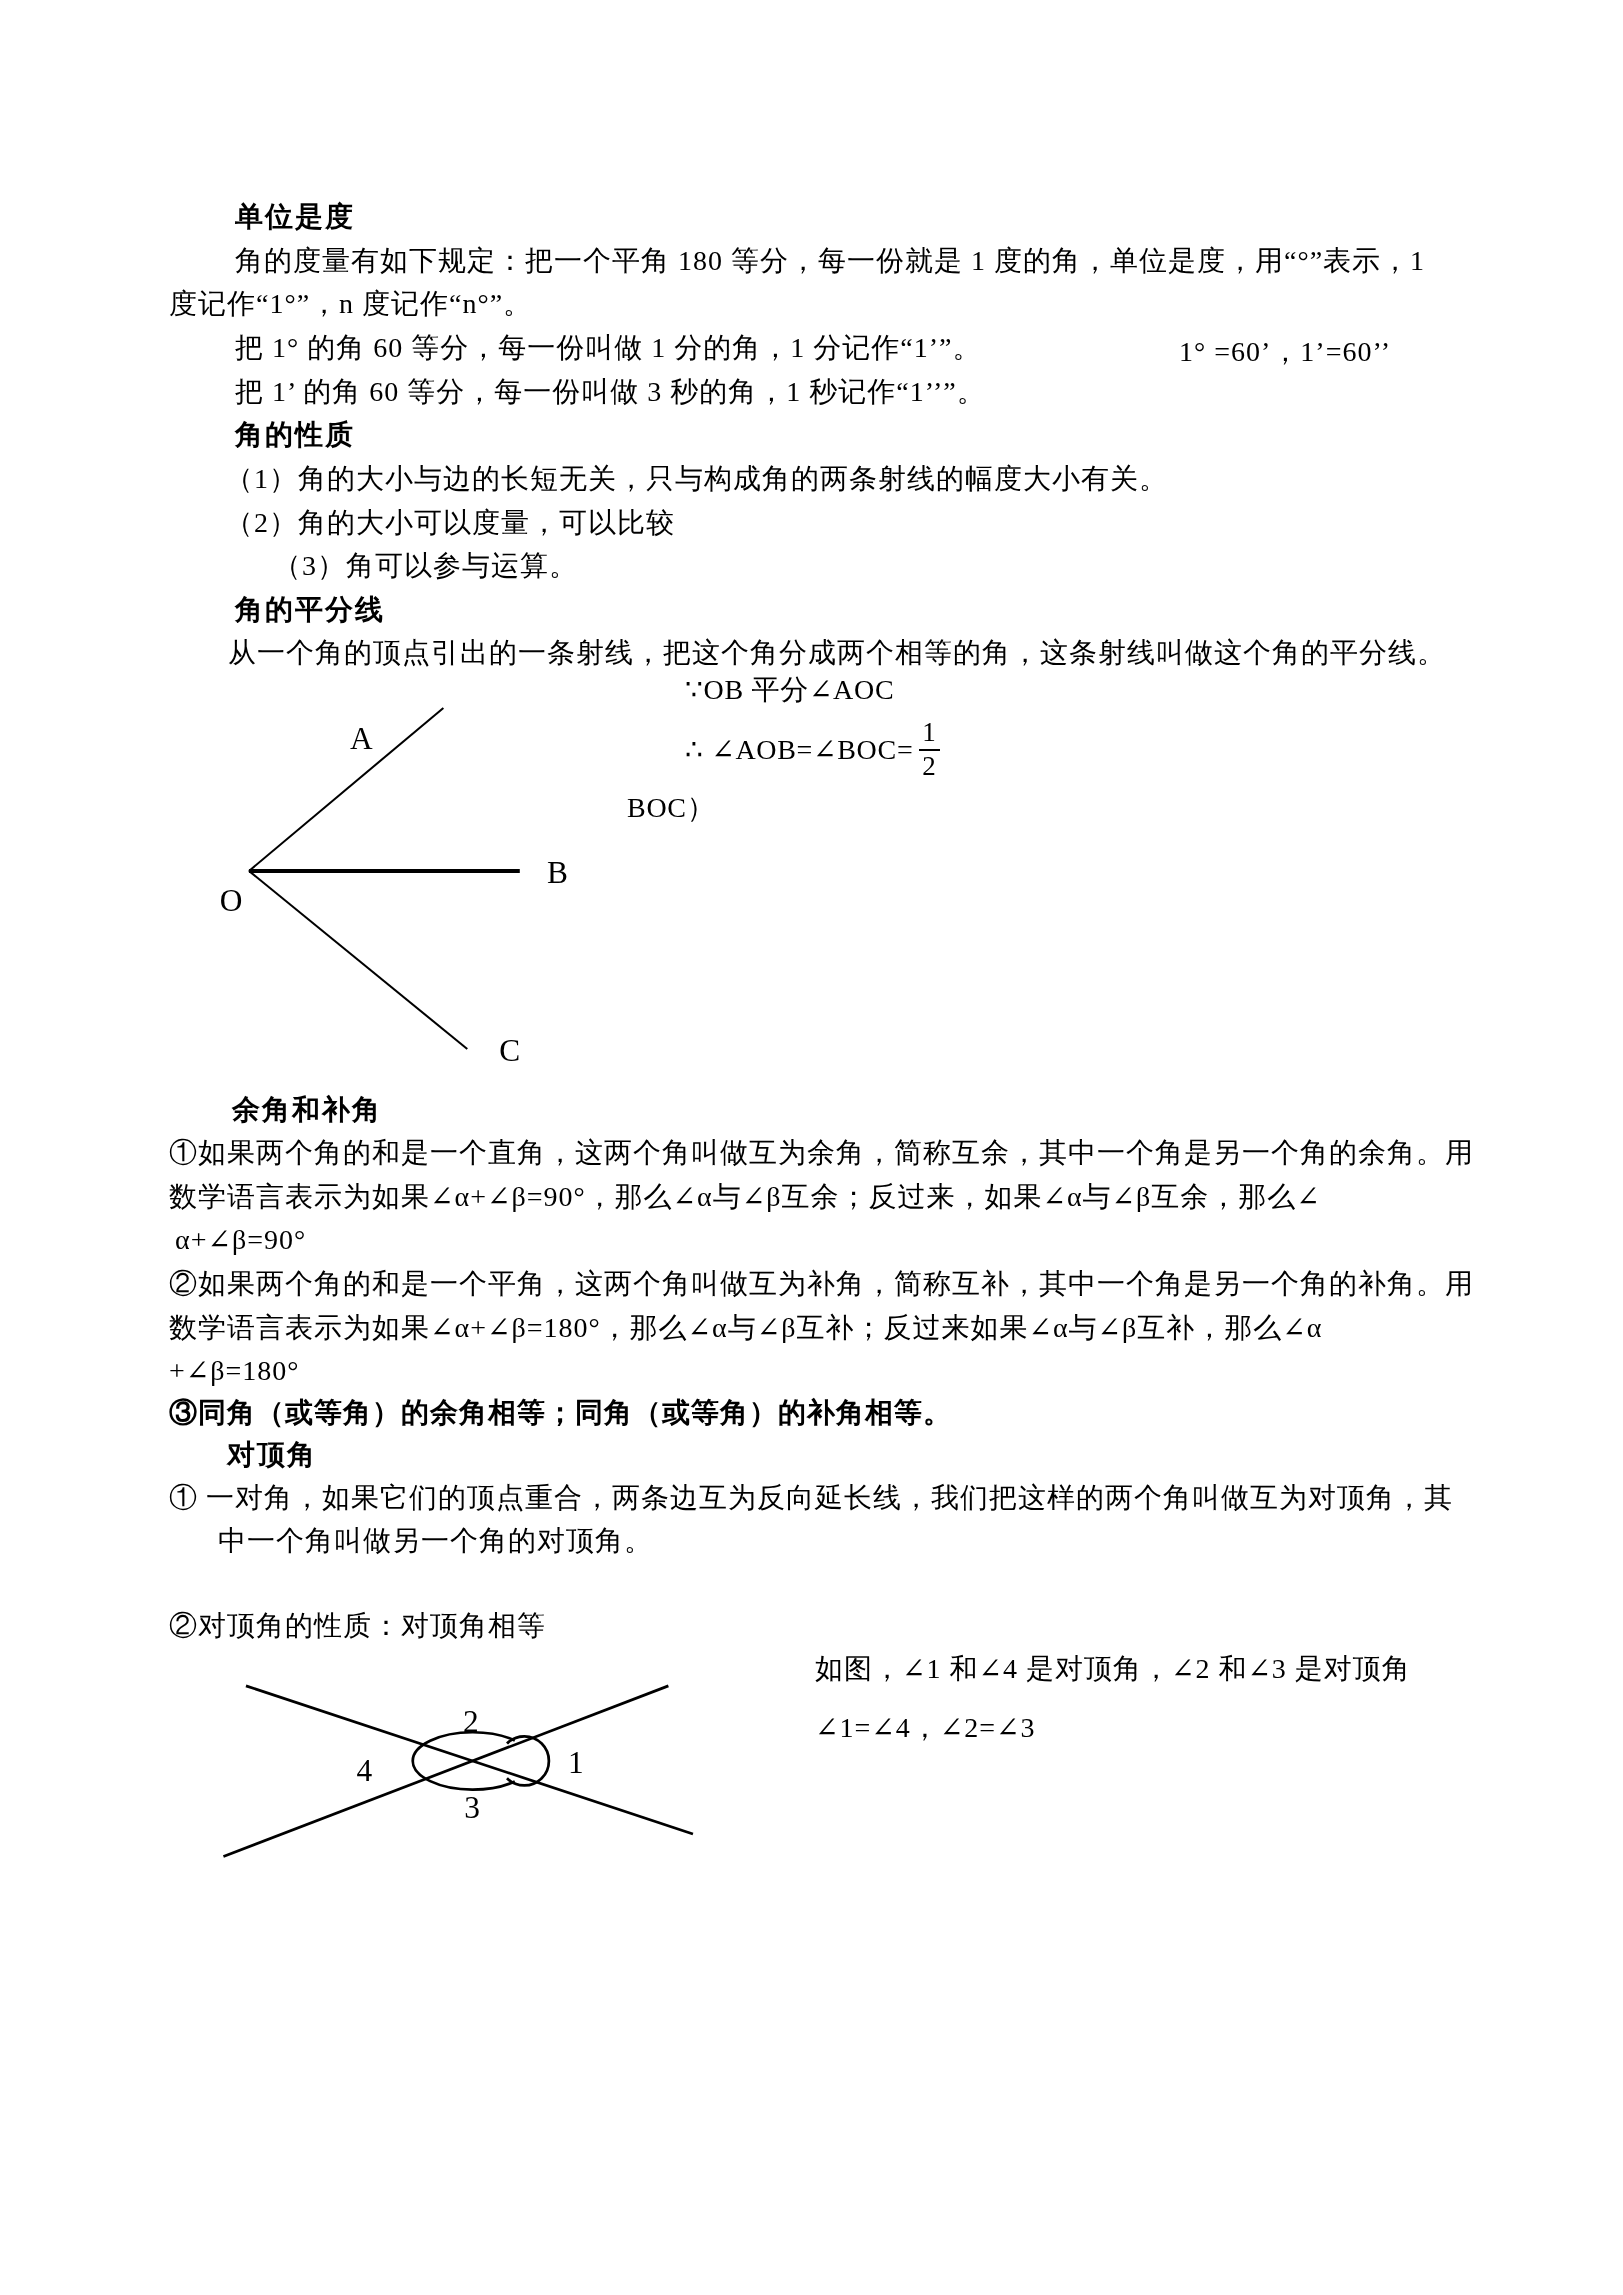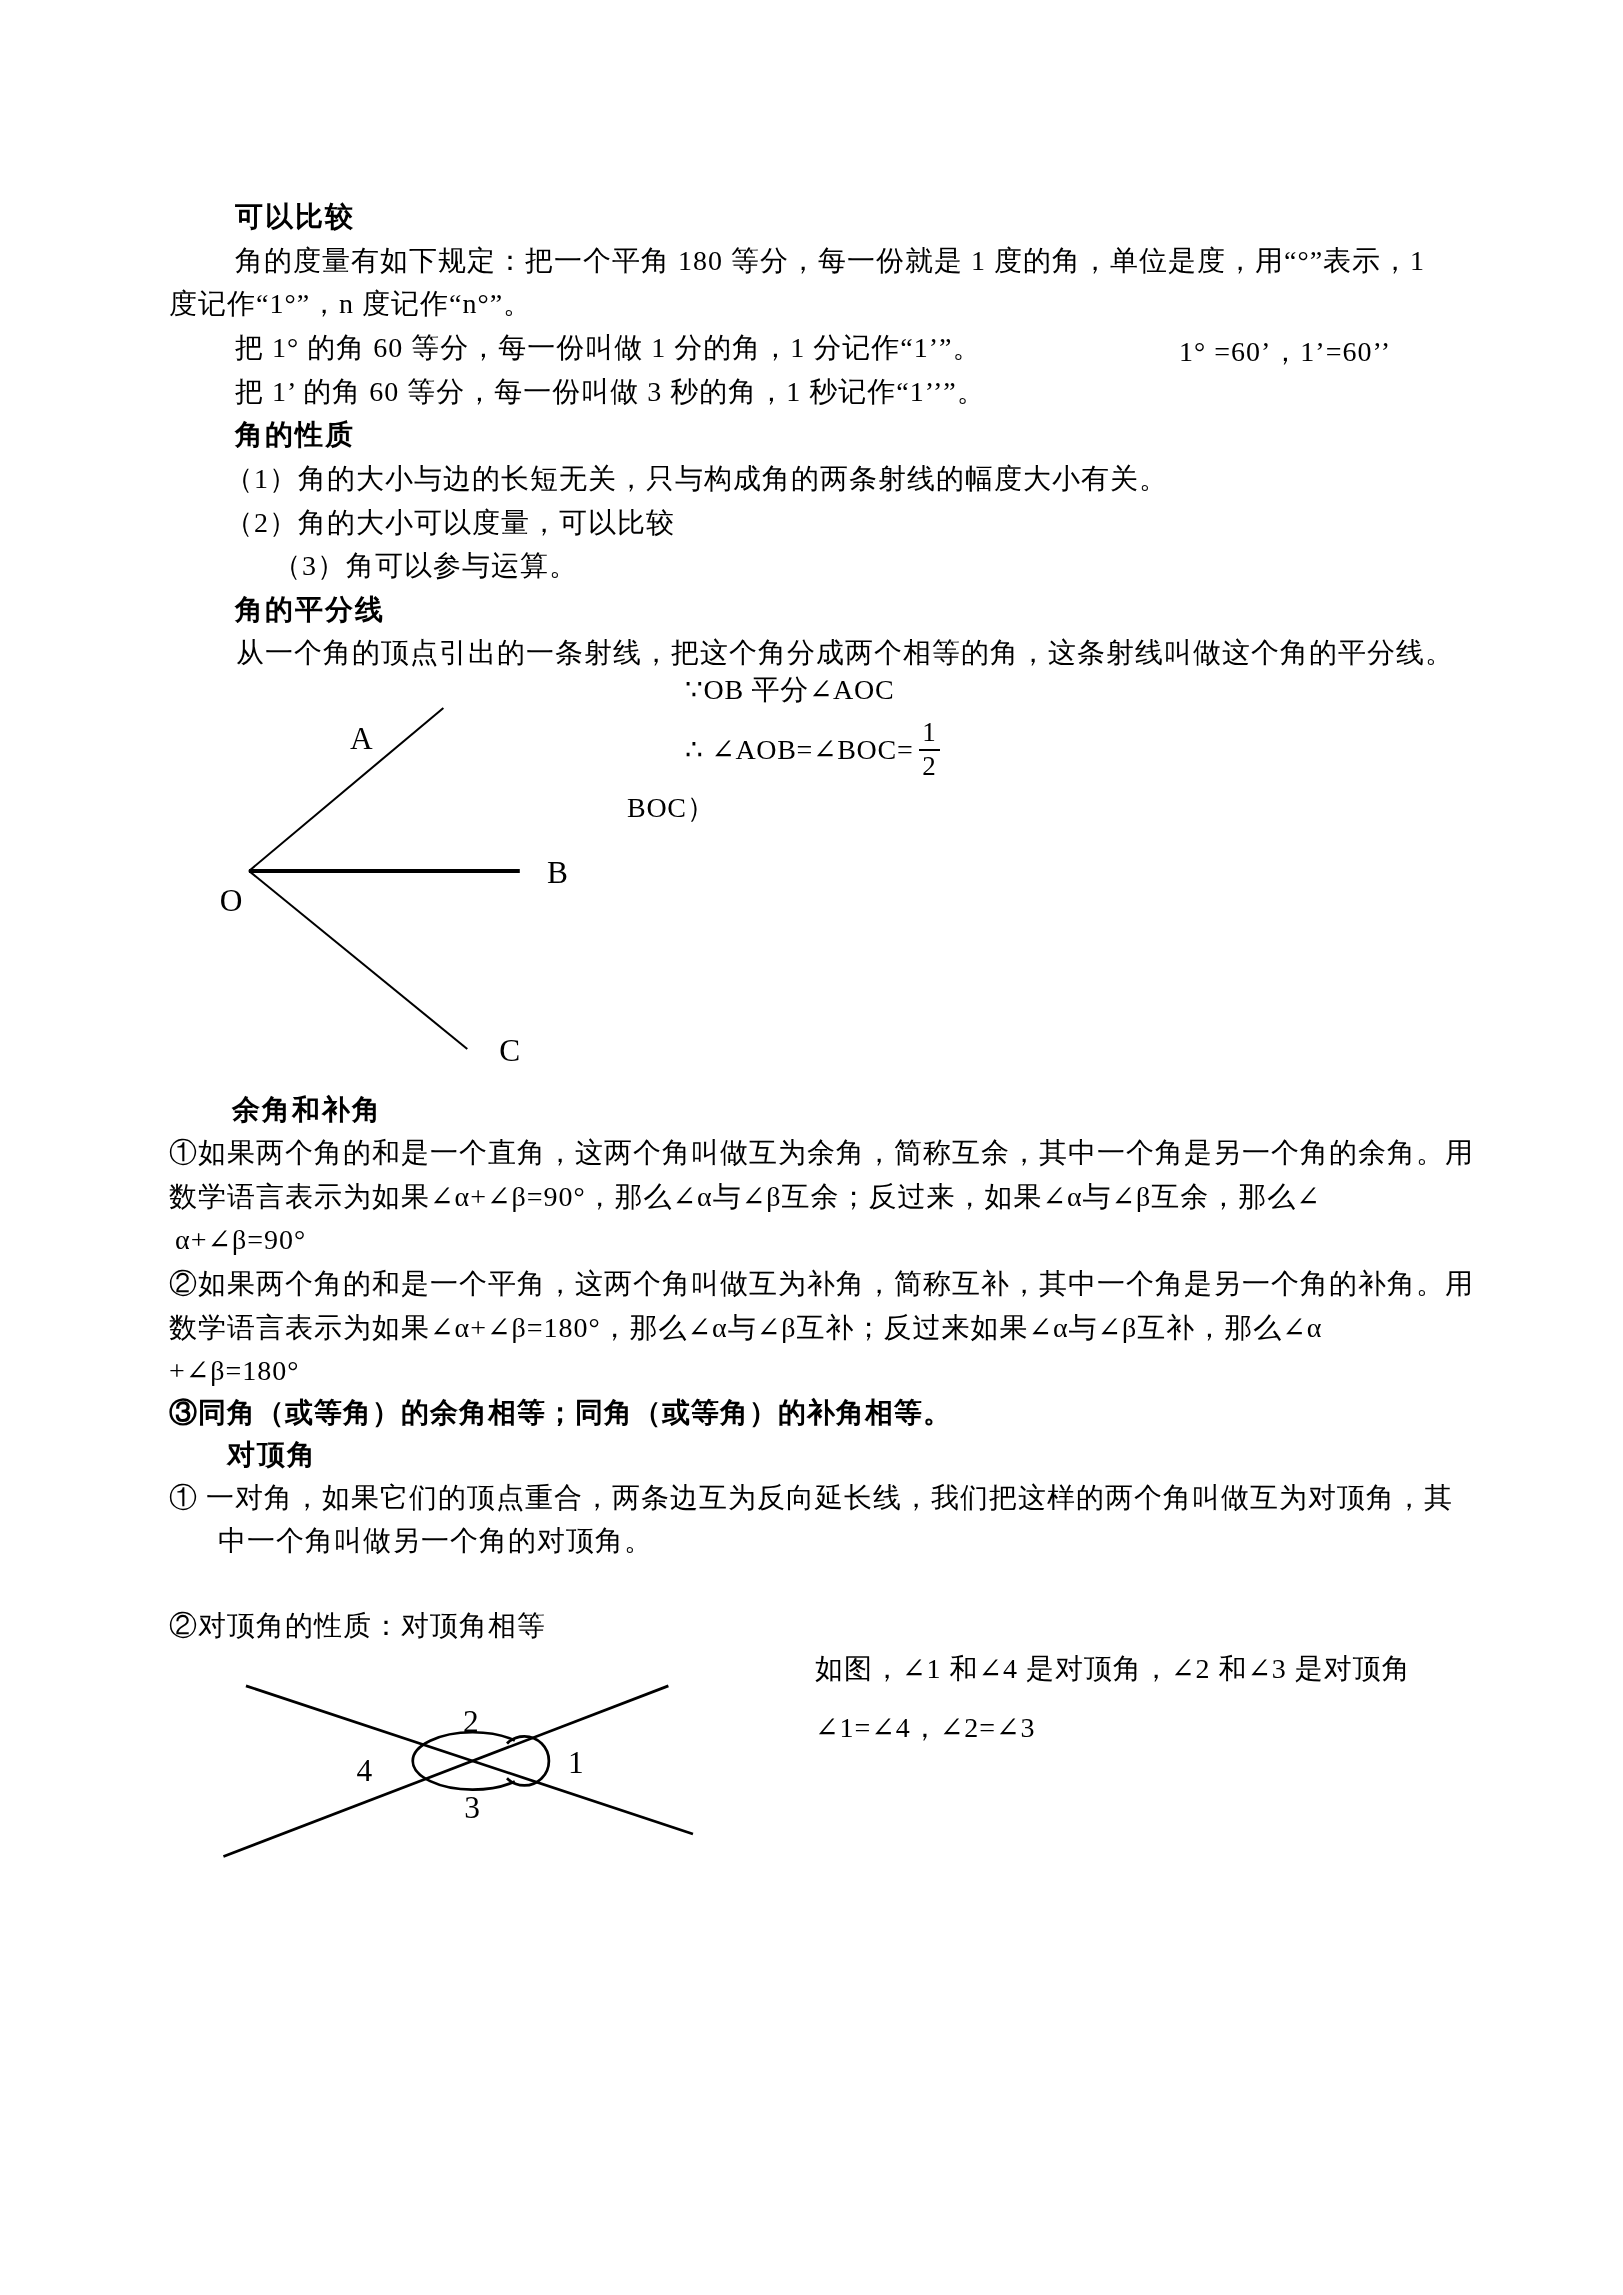--- a/index.html
+++ b/index.html
@@ -39,34 +39,34 @@
   .frac .num{border-bottom:2px solid #000;padding:0 3.4px 2px;}
   .frac .den{padding-top:1.4px;}
   svg{position:absolute;overflow:visible;}
   svg text{font-family:"Liberation Serif","DejaVu Serif",serif;fill:#000;}
 </style>
 </head>
 <body>
 
 <div class="page">
 
-  <div class="ln hd" style="left:235px;top:201px;">可以比较</div>
+  <div class="ln hd" style="left:235px;top:201px;">单位是度</div>
   <div class="ln" style="left:235px;top:245px;">角的度量有如下规定：把一个平角 180 等分，每一份就是 1 度的角，单位是度，用“°”表示，1</div>
   <div class="ln" style="left:169px;top:288px;">度记作“1°”，n 度记作“n°”。</div>
   <div class="ln" style="left:235px;top:332px;">把 1° 的角 60 等分，每一份叫做 1 分的角，1 分记作“1’”。</div>
   <div class="ln" style="left:1179px;top:336px;">1° =60’，1’=60’’</div>
   <div class="ln" style="left:235px;top:376px;">把 1’ 的角 60 等分，每一份叫做 3 秒的角，1 秒记作“1’’”。</div>
 
   <div class="ln hd" style="left:235px;top:419px;">角的性质</div>
   <div class="ln" style="left:225px;top:463px;">（1）角的大小与边的长短无关，只与构成角的两条射线的幅度大小有关。</div>
   <div class="ln" style="left:225px;top:507px;">（2）角的大小可以度量，可以比较</div>
   <div class="ln" style="left:225px;top:550px;margin-left:48px;">（3）角可以参与运算。</div>
 
   <div class="ln hd" style="left:235px;top:594px;">角的平分线</div>
-  <div class="ln" style="left:228px;top:637px;margin-left:8px;">从一个角的顶点引出的一条射线，把这个角分成两个相等的角，这条射线叫做这个角的平分线。</div>
+  <div class="ln" style="left:228px;top:637px;">从一个角的顶点引出的一条射线，把这个角分成两个相等的角，这条射线叫做这个角的平分线。</div>
 
   <div class="ln" style="left:685px;top:674px;letter-spacing:0.7px;">∵OB 平分∠AOC</div>
   <div class="formula-row" style="left:685px;top:714px;height:71px;">
     <span>∴ ∠AOB=∠BOC=</span>
       <span class="frac">
         <span class="num">1</span>
         <span class="den">2</span>
       </span>
   </div>
   <div class="ln" style="left:627px;top:792px;letter-spacing:0.7px;">BOC）</div>

